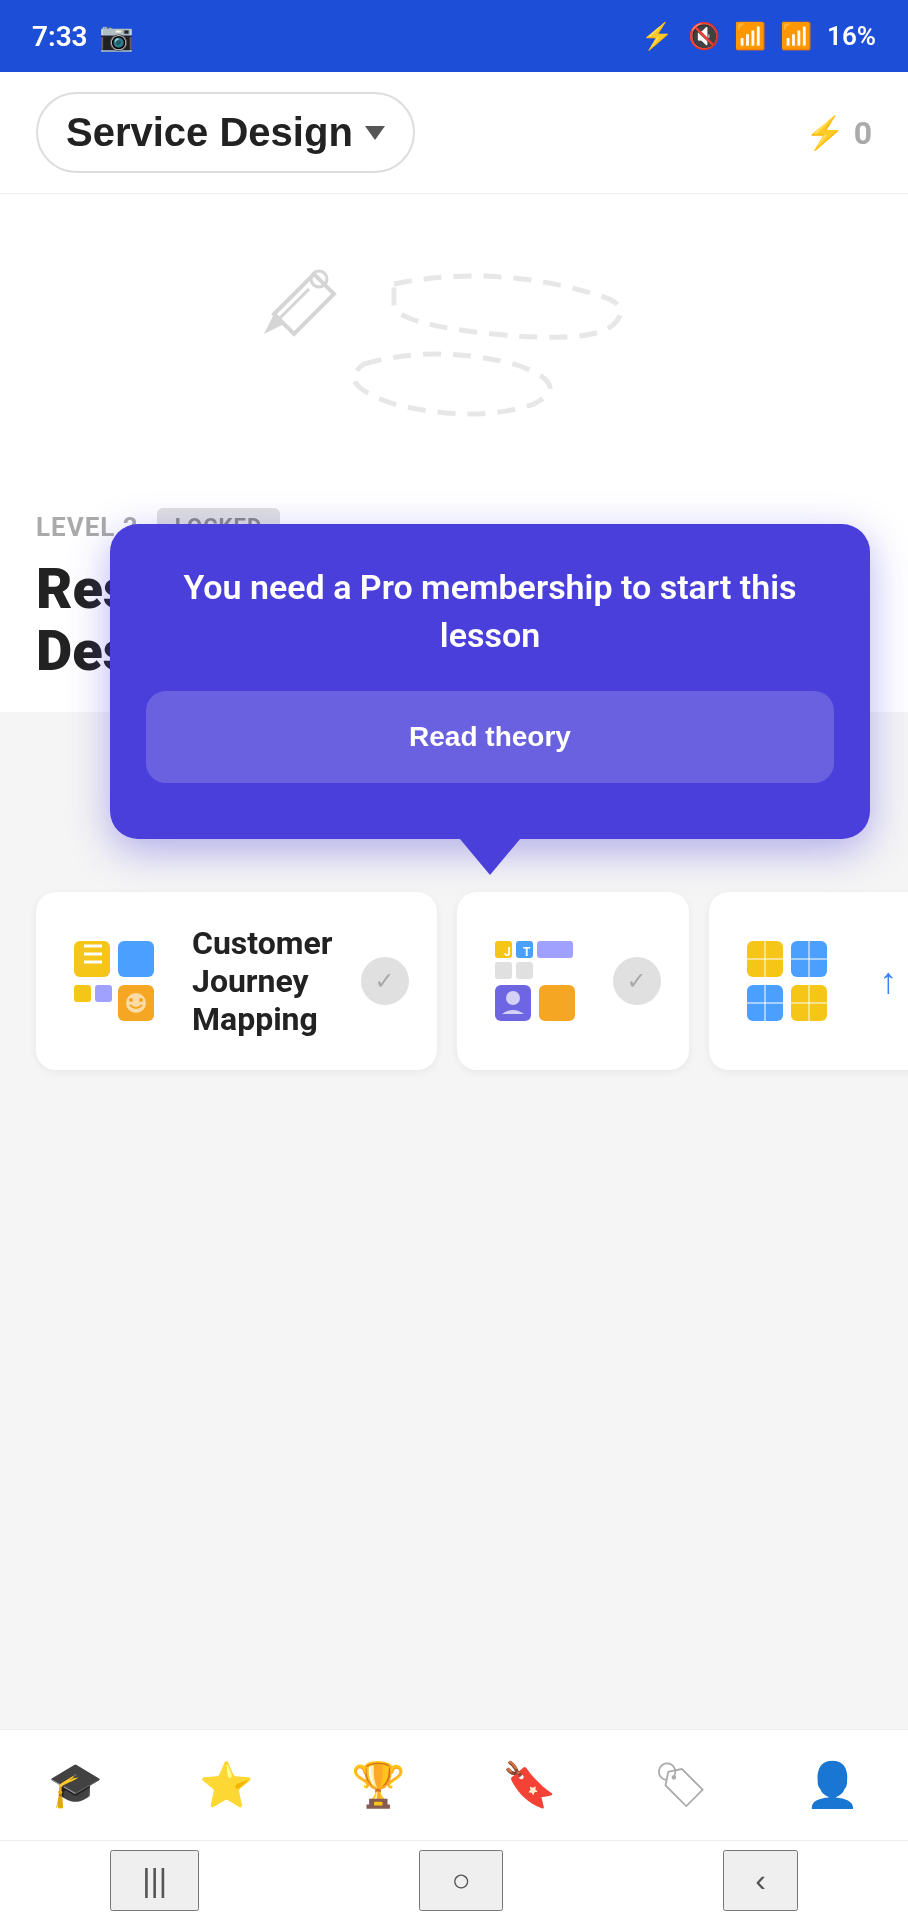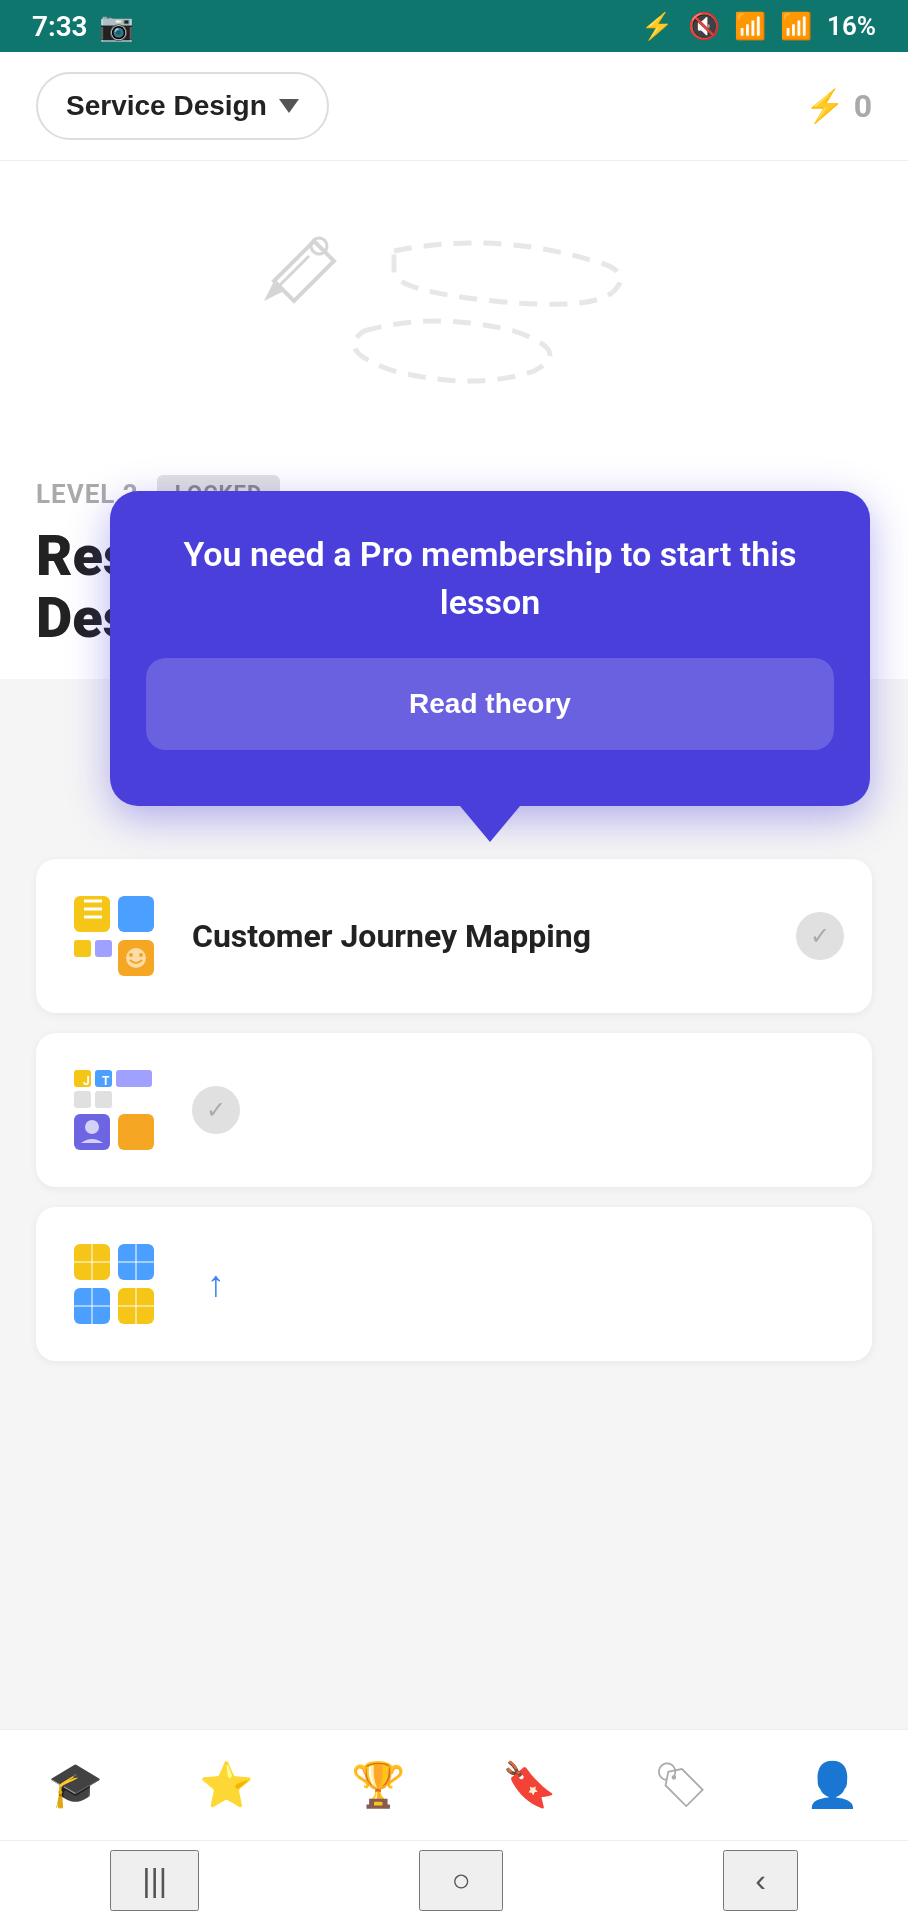--- a/index.html
+++ b/index.html
@@ -8,27 +8,27 @@
     body {
       width: 908px;
       min-height: 1920px;
       background: #f5f5f5;
       font-family: -apple-system, BlinkMacSystemFont, 'Segoe UI', Roboto, sans-serif;
       overflow-x: hidden;
     }
 
     
     .status-bar {
-      background: #0f766e;
+      background: #1d4ed8;
       color: #fff;
       display: flex;
       align-items: center;
       justify-content: space-between;
       padding: 0 32px;
-      height: 52px;
+      height: 72px;
       font-size: 28px;
       font-weight: 600;
     }
     .status-bar-left { display: flex; align-items: center; gap: 12px; }
     .status-bar-right { display: flex; align-items: center; gap: 14px; font-size: 26px; }
 
     
     .header {
       background: #fff;
       display: flex;
@@ -37,21 +37,21 @@
       padding: 20px 36px;
       border-bottom: 1px solid #eee;
     }
     .course-selector {
       display: flex;
       align-items: center;
       gap: 12px;
       border: 2px solid #ddd;
       border-radius: 50px;
       padding: 16px 28px;
-      font-size: 28px;
+      font-size: 40px;
       font-weight: 700;
       color: #222;
       background: #fff;
       cursor: pointer;
     }
     .chevron-down {
       width: 0; height: 0;
       border-left: 10px solid transparent;
       border-right: 10px solid transparent;
       border-top: 14px solid #555;
@@ -169,21 +169,20 @@
       border-right: 30px solid transparent;
       border-top: 36px solid #4a3fdb;
       margin: 0 auto;
     }
 
     
     .lesson-list {
       background: #f5f5f5;
       padding: 20px 36px;
       display: flex;
-      flex-direction: column;
       gap: 20px;
       margin-top: 160px;
     }
     .lesson-card {
       background: #fff;
       border-radius: 20px;
       padding: 32px 28px;
       display: flex;
       align-items: center;
       gap: 28px;

